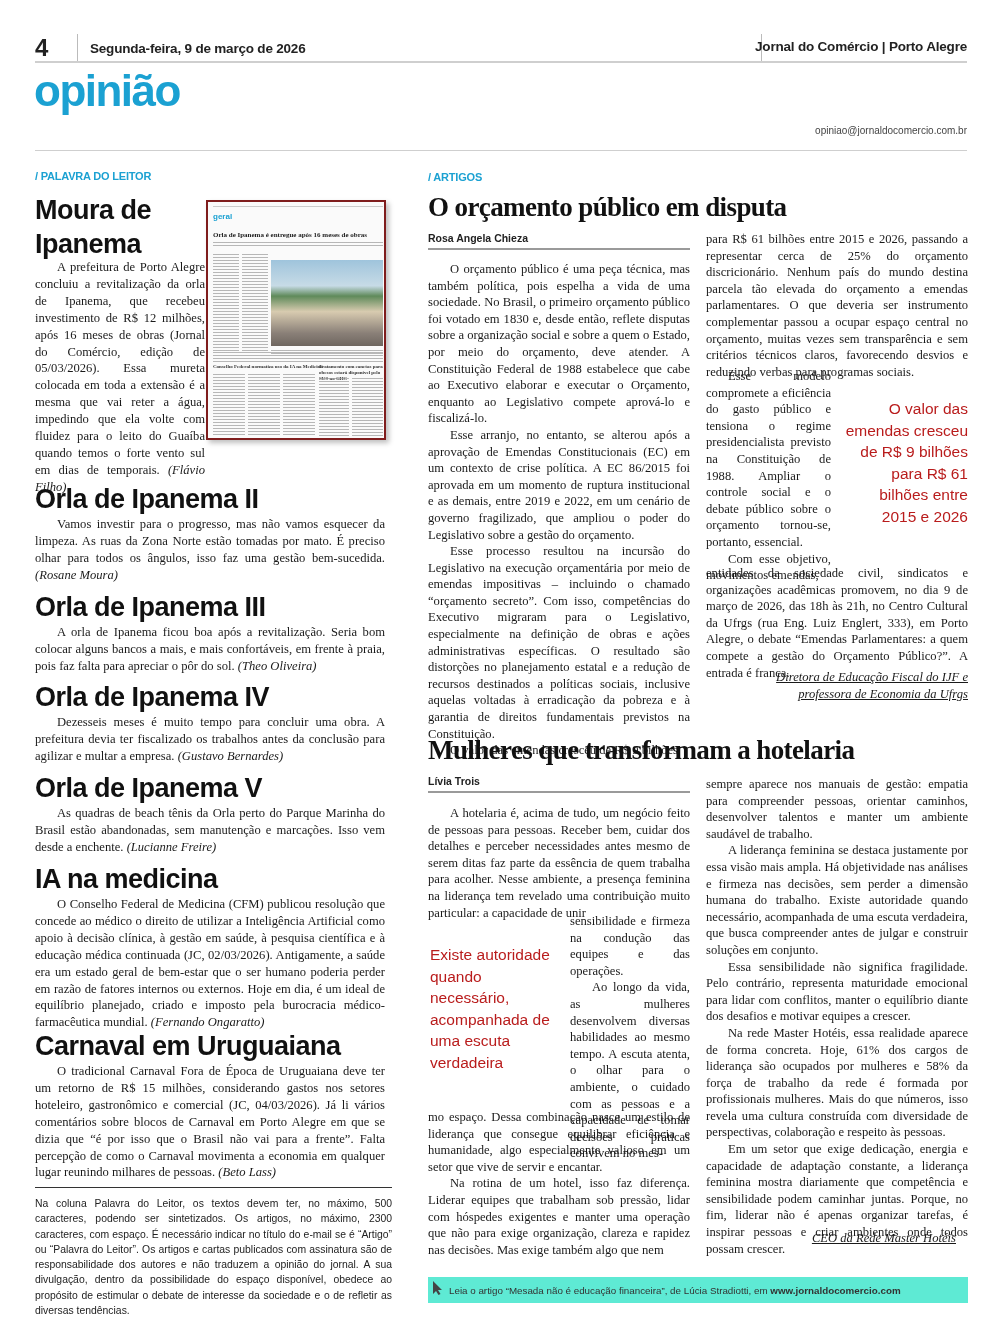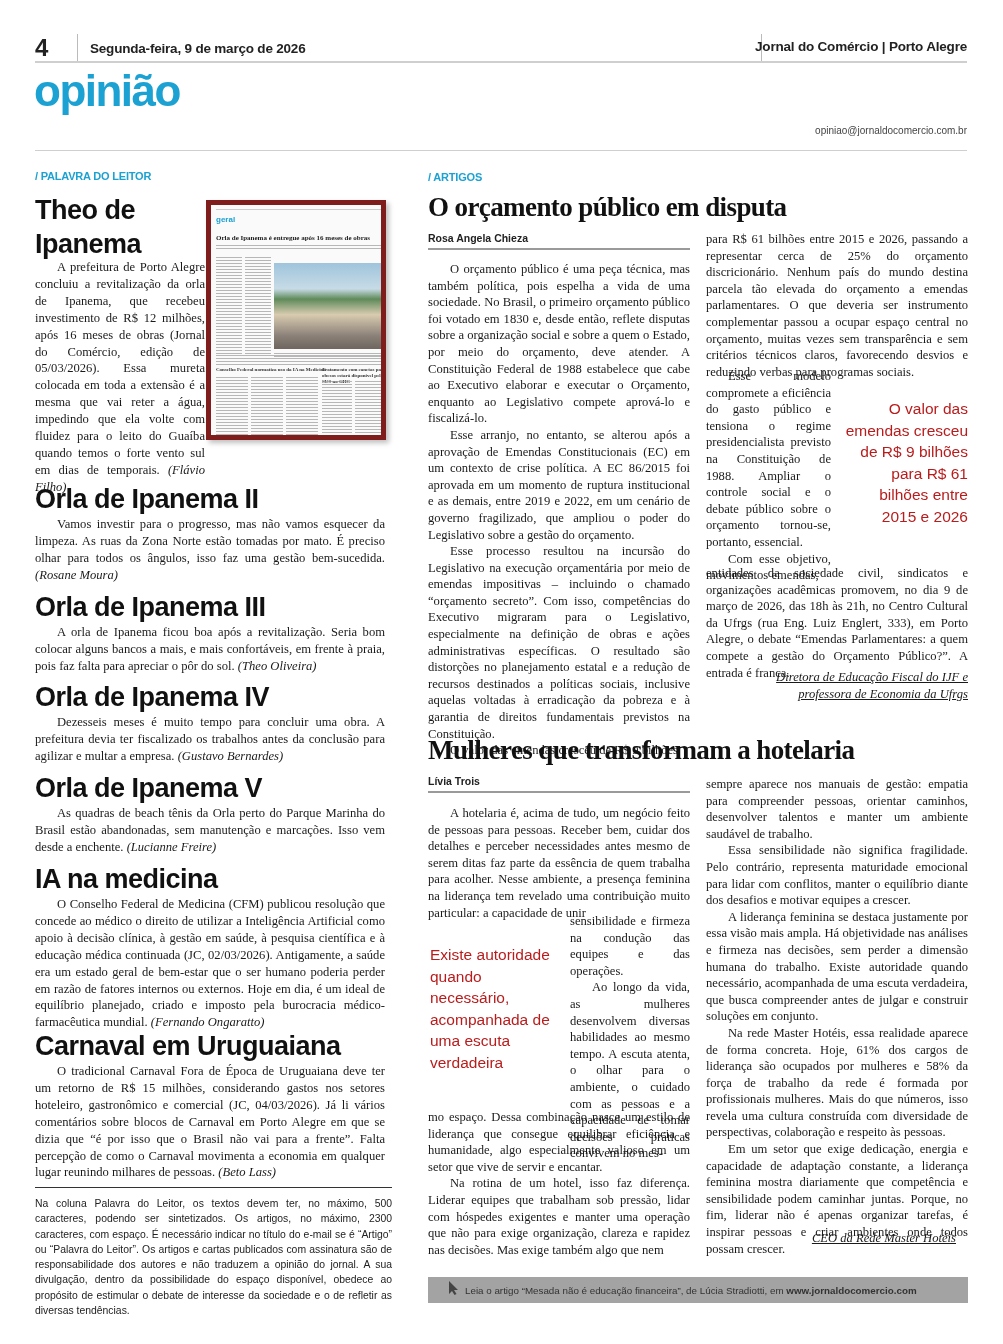--- a/index.html
+++ b/index.html
@@ -19,62 +19,62 @@
   .hdr-rule2 { left: 35px; top: 150px; width: 932px; height: 1px; background: #cfcfcf; }
 
   .kicker { font: 700 11px "Liberation Sans", sans-serif; color: #1ba1d2; letter-spacing: -0.2px; }
 
   
   .letter-h { font: 700 27px "Liberation Sans", sans-serif; color: #111; letter-spacing: -0.5px; line-height: 34px; }
   .body-text { font: 12.6px/16.9px "Liberation Serif", serif; text-align: justify; color: #1a1a1a; }
   .body-text p { text-indent: 22px; }
   .sig { font-style: italic; }
 
-  .thumb { left: 206px; top: 200px; width: 180px; height: 240px; background: #fafafa; border: 5px solid #7f1d1d; box-shadow: 3px 3px 5px rgba(0,0,0,0.25); overflow: hidden; }
+  .thumb { left: 206px; top: 200px; width: 180px; height: 240px; background: #fafafa; border: 2px solid #7f1d1d; box-shadow: 3px 3px 5px rgba(0,0,0,0.25); overflow: hidden; }
   .thumb .t-geral { position: absolute; left: 5px; top: 10px; font: 700 8px "Liberation Sans", sans-serif; color: #1ba1d2; }
   .thumb .t-head { position: absolute; left: 5px; top: 29px; font: 700 7px "Liberation Serif", serif; color: #222; white-space: nowrap; }
   .thumb .t-photo { position: absolute; left: 63px; top: 58px; width: 112px; height: 86px;
     background: linear-gradient(180deg, #9fc4dc 0%, #c7dbe6 30%, #5f8a5a 42%, #d8cbb0 60%, #8a8078 85%, #6e665f 100%); }
   .thumb .t-lines { position: absolute; background: repeating-linear-gradient(180deg, #9a9a9a 0 1px, transparent 1px 3px); opacity: 0.7; }
   .thumb .t-sub { position: absolute; font: 700 5px "Liberation Serif", serif; color: #333; white-space: nowrap; }
 
   .footer-rule { left: 35px; top: 1187px; width: 357px; height: 1px; background: #333; }
   .footer-note { left: 35px; top: 1196px; width: 357px; font: 10.4px/15.3px "Liberation Sans", sans-serif; text-align: justify; color: #222; }
 
   
   .art-h { font: 700 27px "Liberation Serif", serif; color: #111; letter-spacing: -0.6px; white-space: nowrap; }
   .byline { font: 700 10.5px "Liberation Sans", sans-serif; color: #222; }
   .byline-rule { height: 2px; background: #9a9a9a; }
   .col-text { font: 12.6px/16.6px "Liberation Serif", serif; text-align: justify; color: #1a1a1a; }
   .col-text p { text-indent: 22px; }
   .col-text p.noindent { text-indent: 0; }
   .pull { font: 15.5px/21.5px "Liberation Sans", sans-serif; color: #b91c1c; }
   .role { font: italic 12.6px/16.6px "Liberation Serif", serif; text-align: right; color: #1a1a1a; text-decoration: underline; }
 
-  .promo { left: 428px; top: 1277px; width: 540px; height: 26px; background: #a3a3a3; display: flex; align-items: center; padding-left: 20px; }
+  .promo { left: 428px; top: 1277px; width: 540px; height: 26px; background: #5eead4; display: flex; align-items: center; padding-left: 4px; }
   .promo-text { font: 9.8px "Liberation Sans", sans-serif; color: #333; margin-left: 6px; }
   .promo-text b { font-weight: 700; }
 </style>
 </head>
 <body>
 
 <div class="abs page-num">4</div>
 <div class="abs hdr-sep1"></div>
 <div class="abs hdr-date">Segunda-feira, 9 de março de 2026</div>
 <div class="abs hdr-sep2"></div>
 <div class="abs hdr-paper">Jornal do Comércio | Porto Alegre</div>
 <div class="abs hdr-rule"></div>
 <div class="abs section-title">opinião</div>
 <div class="abs email">opiniao@jornaldocomercio.com.br</div>
 <div class="abs hdr-rule2"></div>
 
 <div class="abs kicker" style="left:35px; top:170px;">/ PALAVRA DO LEITOR</div>
 
 <div class="abs" style="left:35px; top:193px; width:170px;">
-  <div class="letter-h"><span>Theo de</span><br><span>Ipanema</span></div>
+  <div class="letter-h"><span>Moura de</span><br><span>Ipanema</span></div>
   <div class="body-text" style="margin-top:-2px;">
     <p><span>A prefeitura de Porto Alegre concluiu a revitalização da orla de Ipanema, que recebeu investimento de R$ 12 milhões, após 16 meses de obras (Jornal do Comércio, edição de 05/03/2026). Essa mureta colocada em toda a extensão é a mesma que vai reter a água, impedindo que ela volte com fluidez para o leito do Guaíba quando temos o forte vento sul em dias de temporais.</span> <span class="sig">(Flávio Filho)</span></p>
   </div>
 </div>
 
 <div class="abs thumb">
   <div style="position:absolute; left:5px; top:4px; width:170px; height:1px; background:#ccc;"></div>
   <div class="t-geral">geral</div>
   <div class="t-head">Orla de Ipanema é entregue após 16 meses de obras</div>
   <div class="t-lines" style="left:5px; top:40px; width:170px; height:5px;"></div>
@@ -178,22 +178,22 @@
   <p>Ao longo da vida, as mulheres desenvolvem diversas habilidades ao mesmo tempo. A escuta atenta, o olhar para o ambiente, o cuidado com as pessoas e a capacidade de tomar decisões práticas convivem no mes-</p>
 </div>
 <div class="abs pull" style="left:430px; top:944px; width:135px;">Existe autoridade quando necessário, acompanhada de uma escuta verdadeira</div>
 <div class="abs col-text" style="left:428px; top:1109px; width:262px;">
   <p class="noindent">mo espaço. Dessa combinação nasce um estilo de liderança que consegue equilibrar eficiência e humanidade, algo especialmente valioso em um setor que vive de servir e encantar.</p>
   <p>Na rotina de um hotel, isso faz diferença. Liderar equipes que trabalham sob pressão, lidar com hóspedes exigentes e manter uma operação que não para exige organização, clareza e rapidez nas decisões. Mas exige também algo que nem</p>
 </div>
 
 <div class="abs col-text" style="left:706px; top:776px; width:262px;">
   <p class="noindent">sempre aparece nos manuais de gestão: empatia para compreender pessoas, orientar caminhos, desenvolver talentos e manter um ambiente saudável de trabalho.</p>
+  <p>A liderança feminina se destaca justamente por essa visão mais ampla. Há objetividade nas análises e firmeza nas decisões, sem perder a dimensão humana do trabalho. Existe autoridade quando necessário, acompanhada de uma escuta verdadeira, que busca compreender antes de julgar e construir soluções em conjunto.</p>
   <p>Essa sensibilidade não significa fragilidade. Pelo contrário, representa maturidade emocional para lidar com conflitos, manter o equilíbrio diante dos desafios e motivar equipes a crescer.</p>
-  <p>A liderança feminina se destaca justamente por essa visão mais ampla. Há objetividade nas análises e firmeza nas decisões, sem perder a dimensão humana do trabalho. Existe autoridade quando necessário, acompanhada de uma escuta verdadeira, que busca compreender antes de julgar e construir soluções em conjunto.</p>
   <p>Na rede Master Hotéis, essa realidade aparece de forma concreta. Hoje, 61% dos cargos de liderança são ocupados por mulheres e 58% da força de trabalho da rede é formada por profissionais mulheres. Mais do que números, isso revela uma cultura construída com diversidade de perspectivas, colaboração e respeito às pessoas.</p>
   <p>Em um setor que exige dedicação, energia e capacidade de adaptação constante, a liderança feminina mostra diariamente que competência e sensibilidade podem caminhar juntas. Porque, no fim, liderar não é apenas organizar tarefas, é inspirar pessoas e criar ambientes onde todos possam crescer.</p>
 </div>
 <div class="abs role" style="left:694px; top:1230px; width:262px;">CEO da Rede Master Hotéis</div>
 
 <div class="abs promo">
   <span>
     <svg width="11" height="14" viewBox="0 0 11 14">
         <path d="M1 0 L1 13 L4 10 L6.5 14 L8.5 13 L6 9 L10 9 Z" fill="#444"></path>
       </svg>

